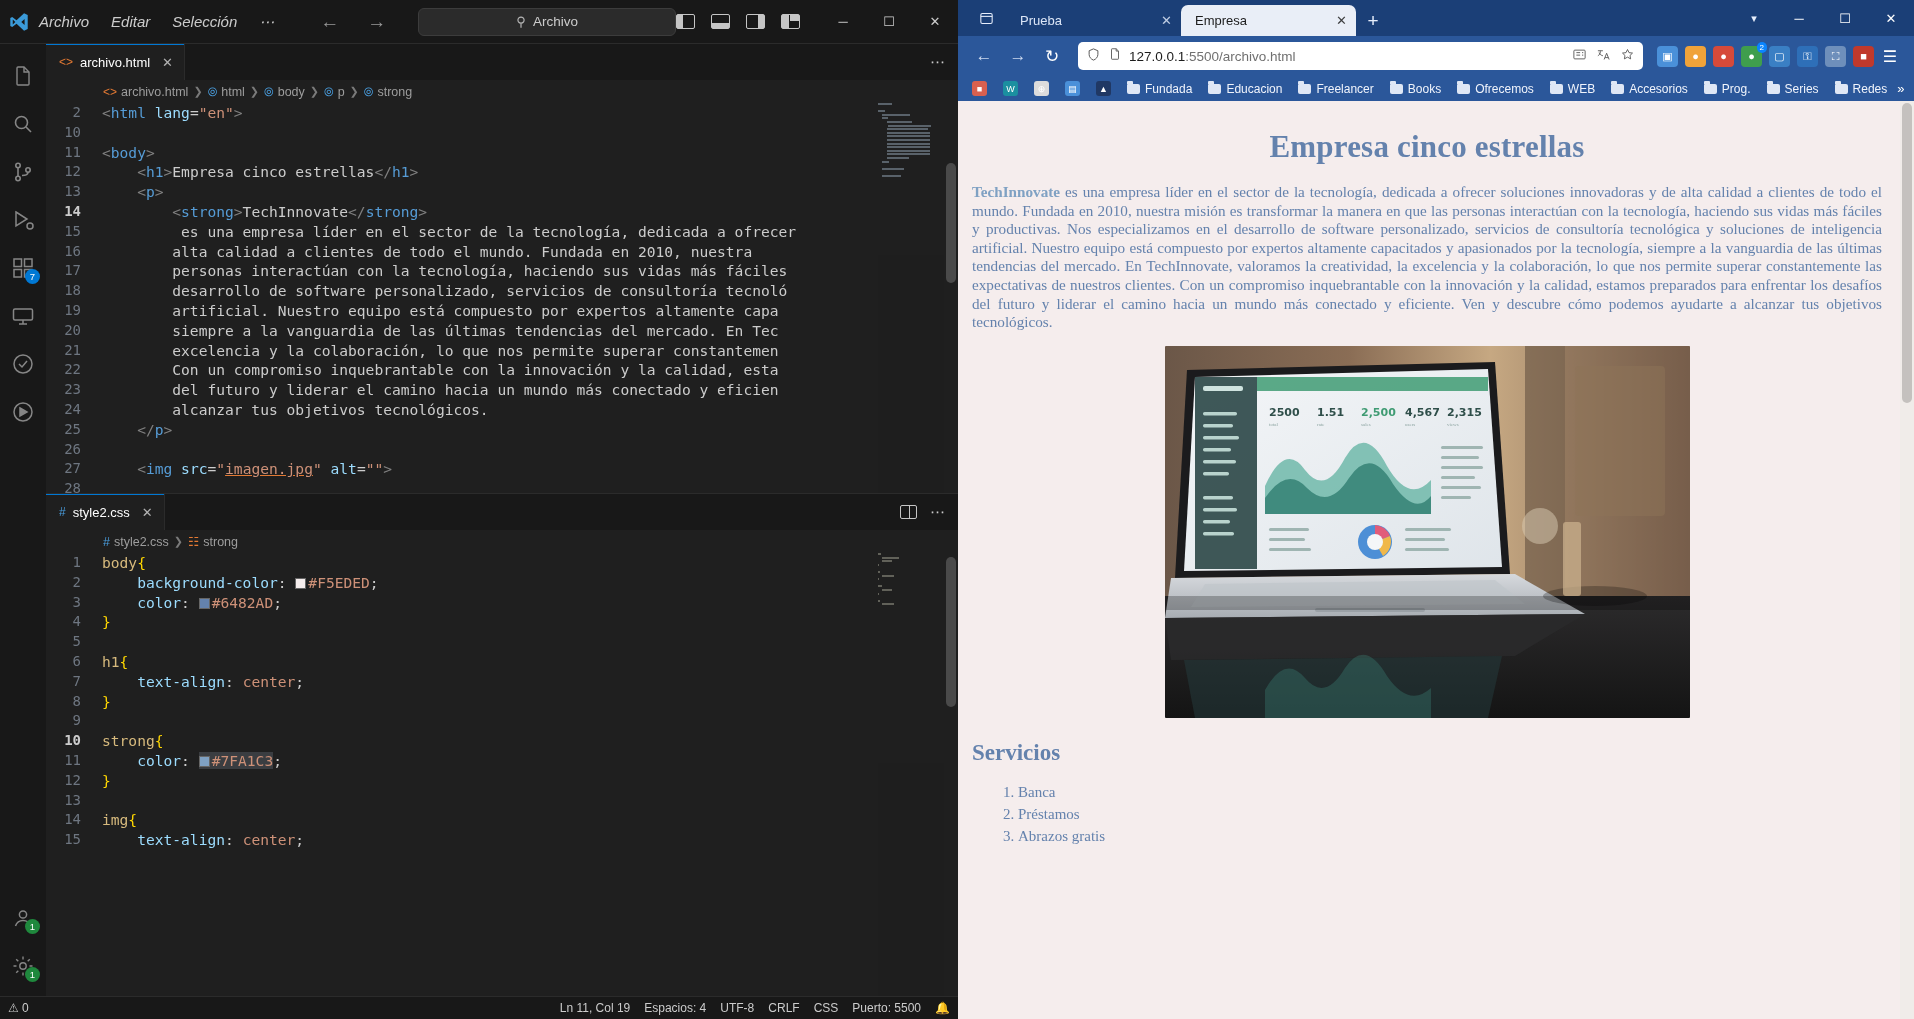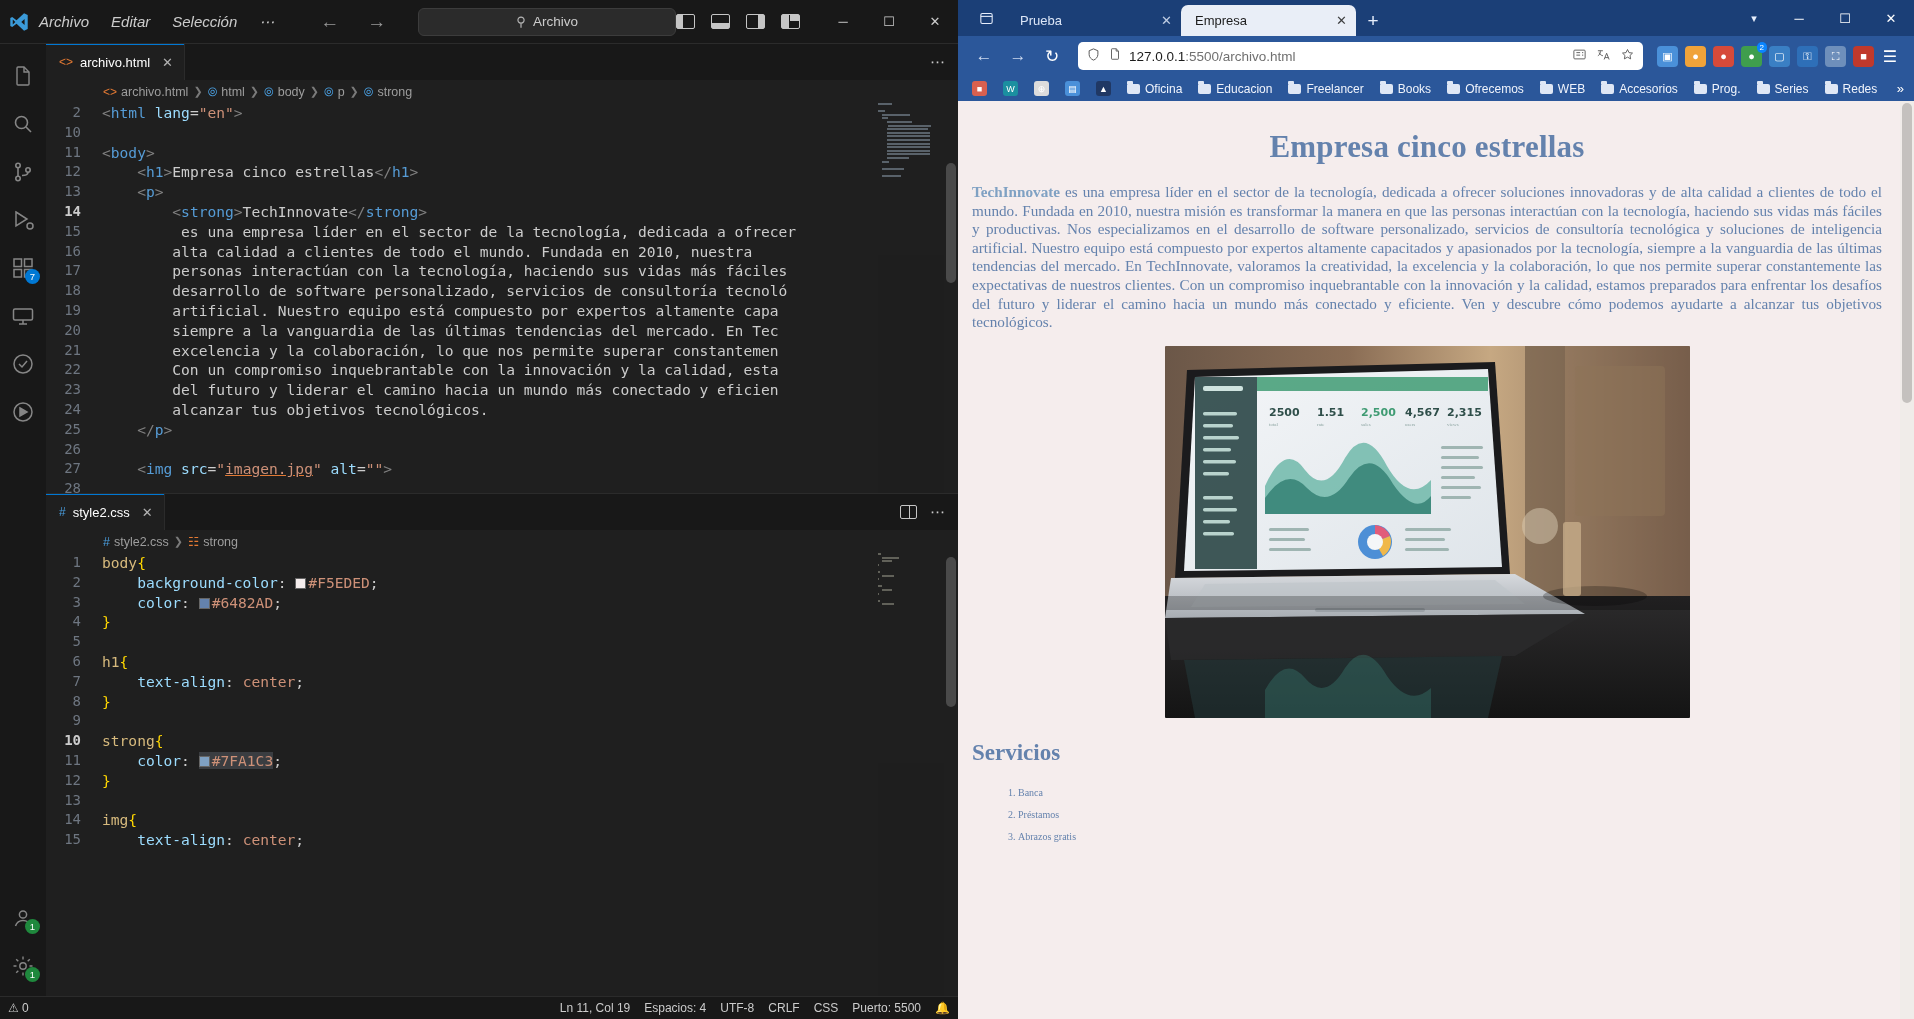--- a/index.html
+++ b/index.html
@@ -126,21 +126,21 @@
   .bm-ico { width: 15px; height: 15px; border-radius: 3px; display: flex; align-items: center; justify-content: center; font-size: 9px; color: #fff; flex: none; }
   .bm-chev { margin-left: auto; color: #fff; font-size: 13px; padding-right: 2px; }
 
   .br-content { flex: 1; background: #F5EDED; overflow: hidden; position: relative; padding: 0 14px 0 6px; }
   .page { font-family: "Liberation Serif", serif; color: #6482AD; padding: 10px 18px 0 8px; }
   .page h1 { text-align: center; font-size: 31px; font-weight: bold; margin: 18px 0 18px; letter-spacing: .2px; }
   .page p { font-size: 15.2px; line-height: 18.6px; text-align: justify; margin-bottom: 14px; }
   .page strong.brand { color: #7FA1C3; font-weight: bold; }
   .page h2 { font-size: 23px; font-weight: bold; margin: 22px 0 16px; }
   .page p.intro-serv { font-size: 15.2px; margin-bottom: 12px; }
-  .page ol { margin-left: 46px; font-size: 10px; line-height: 21px; }
+  .page ol { margin-left: 46px; font-size: 15px; line-height: 21px; }
   .page ol li { margin-bottom: 1px; }
 
   .photo { width: 525px; height: 372px; margin: 4px auto 0; display: block; position: relative; overflow: hidden; border-radius: 1px; }
 
   .br-scrollbar { position: absolute; right: 0; top: 0; bottom: 0; width: 14px; background: #f0ece9; }
   .br-scroll-thumb { position: absolute; right: 2px; top: 2px; width: 10px; height: 300px; background: #c4c1be; border-radius: 5px; }
 </style>
 </head>
 <body>
 
@@ -479,21 +479,21 @@
           <span class="bm-ico" style="background: rgb(220, 220, 220);">⊕</span>
         </span>
         <span class="bm">
           <span class="bm-ico" style="background: rgb(74, 144, 217);">▤</span>
         </span>
         <span class="bm">
           <span class="bm-ico" style="background: rgb(32, 56, 100);">▲</span>
         </span>
         <span class="bm">
           <span class="bm-folder"></span>
-          <span>Oficina</span>
+          <span>Fundada</span>
         </span>
         <span class="bm">
           <span class="bm-folder"></span>
           <span>Educacion</span>
         </span>
         <span class="bm">
           <span class="bm-folder"></span>
           <span>Freelancer</span>
         </span>
         <span class="bm">

